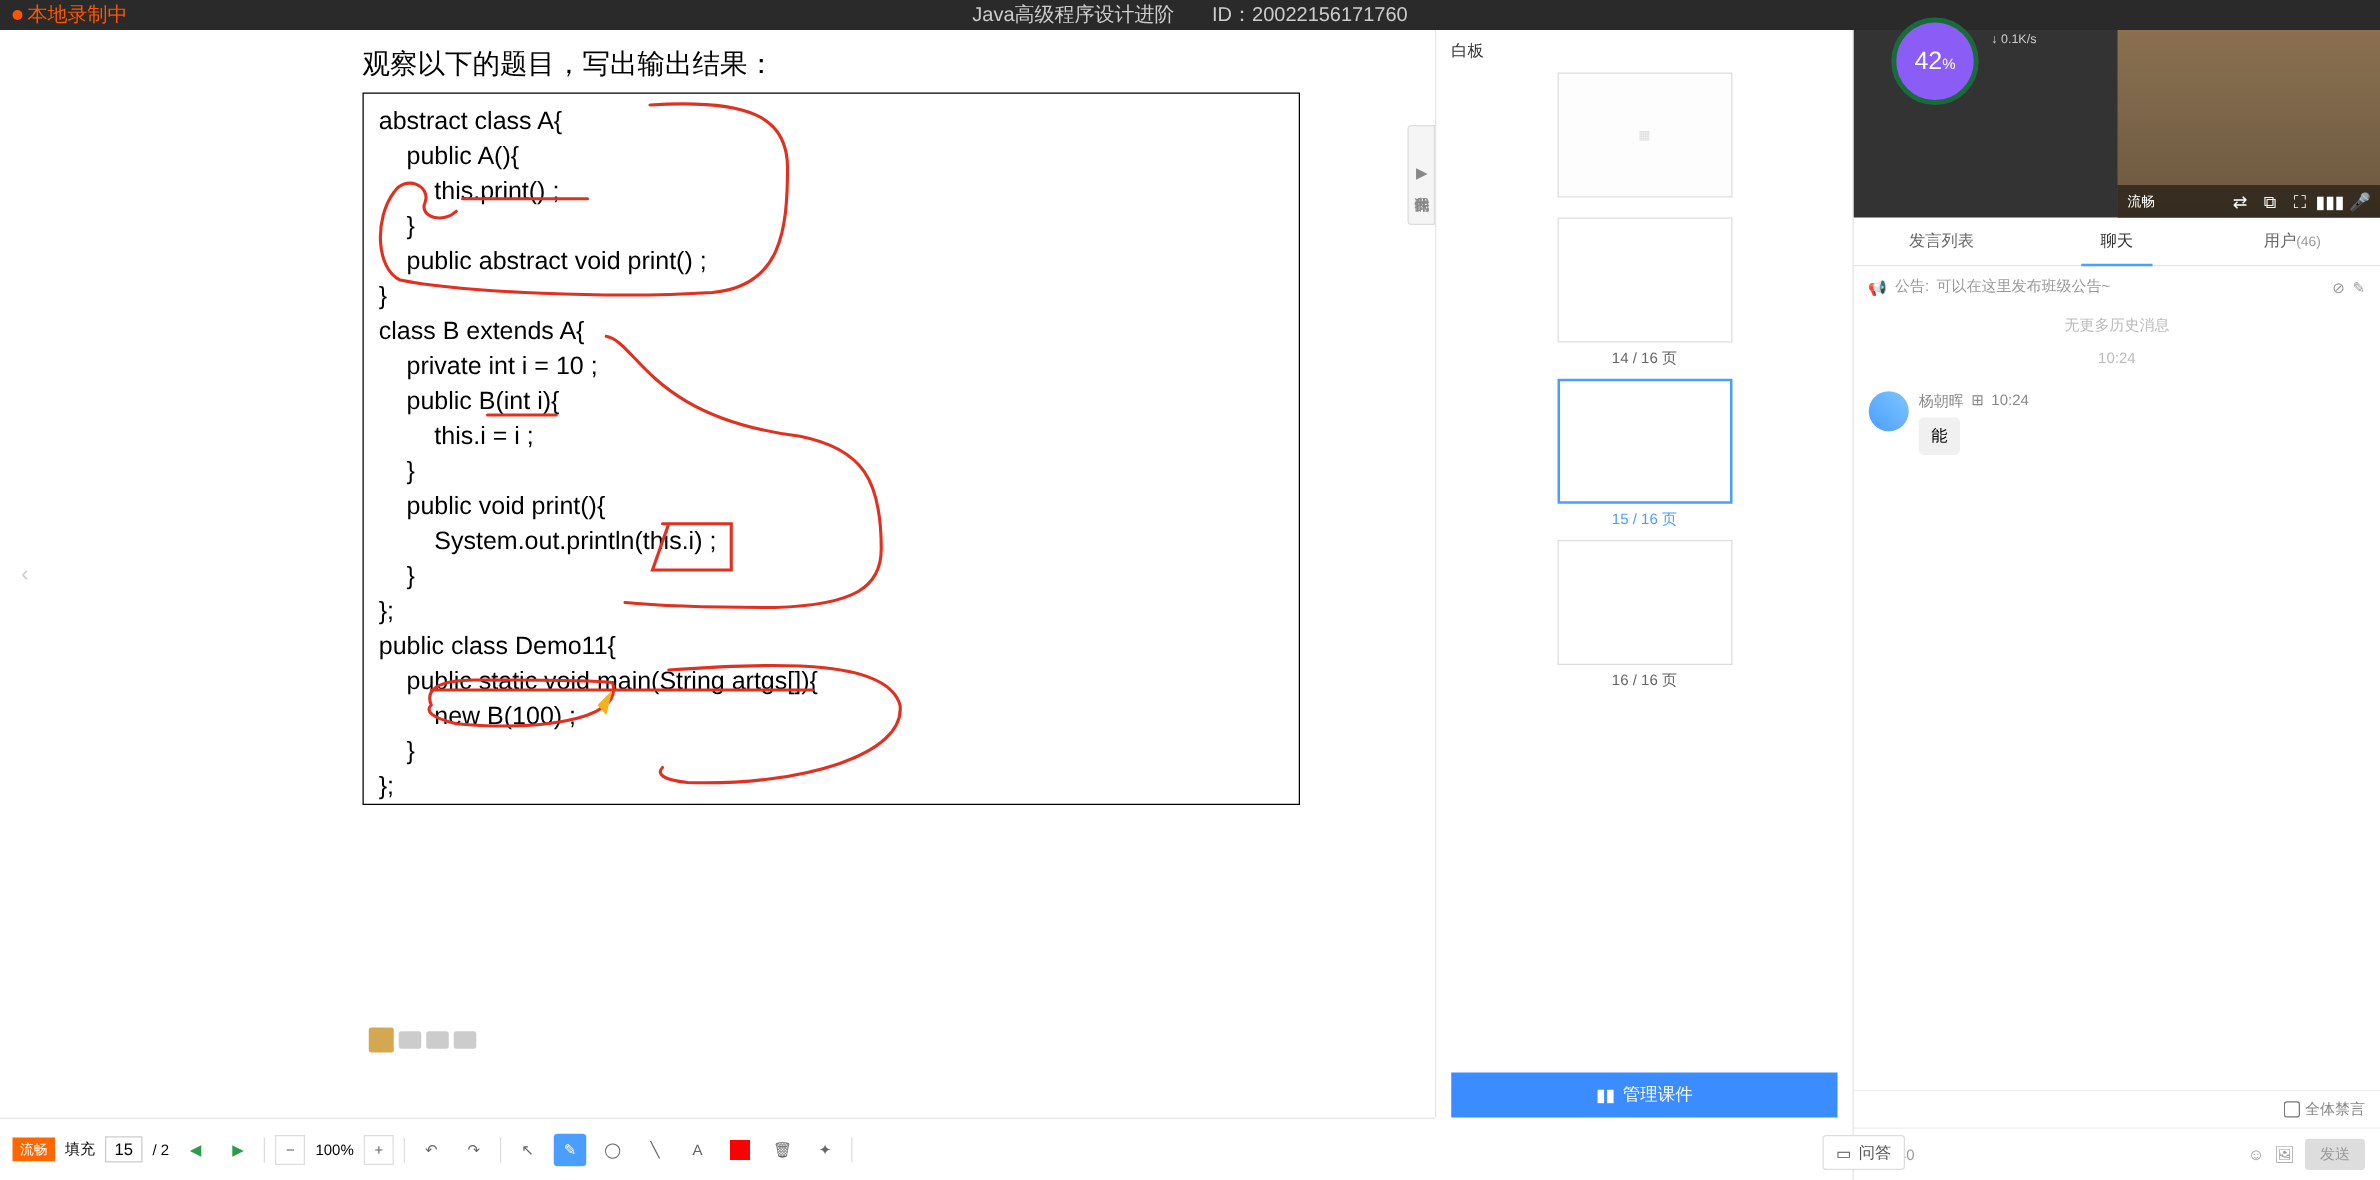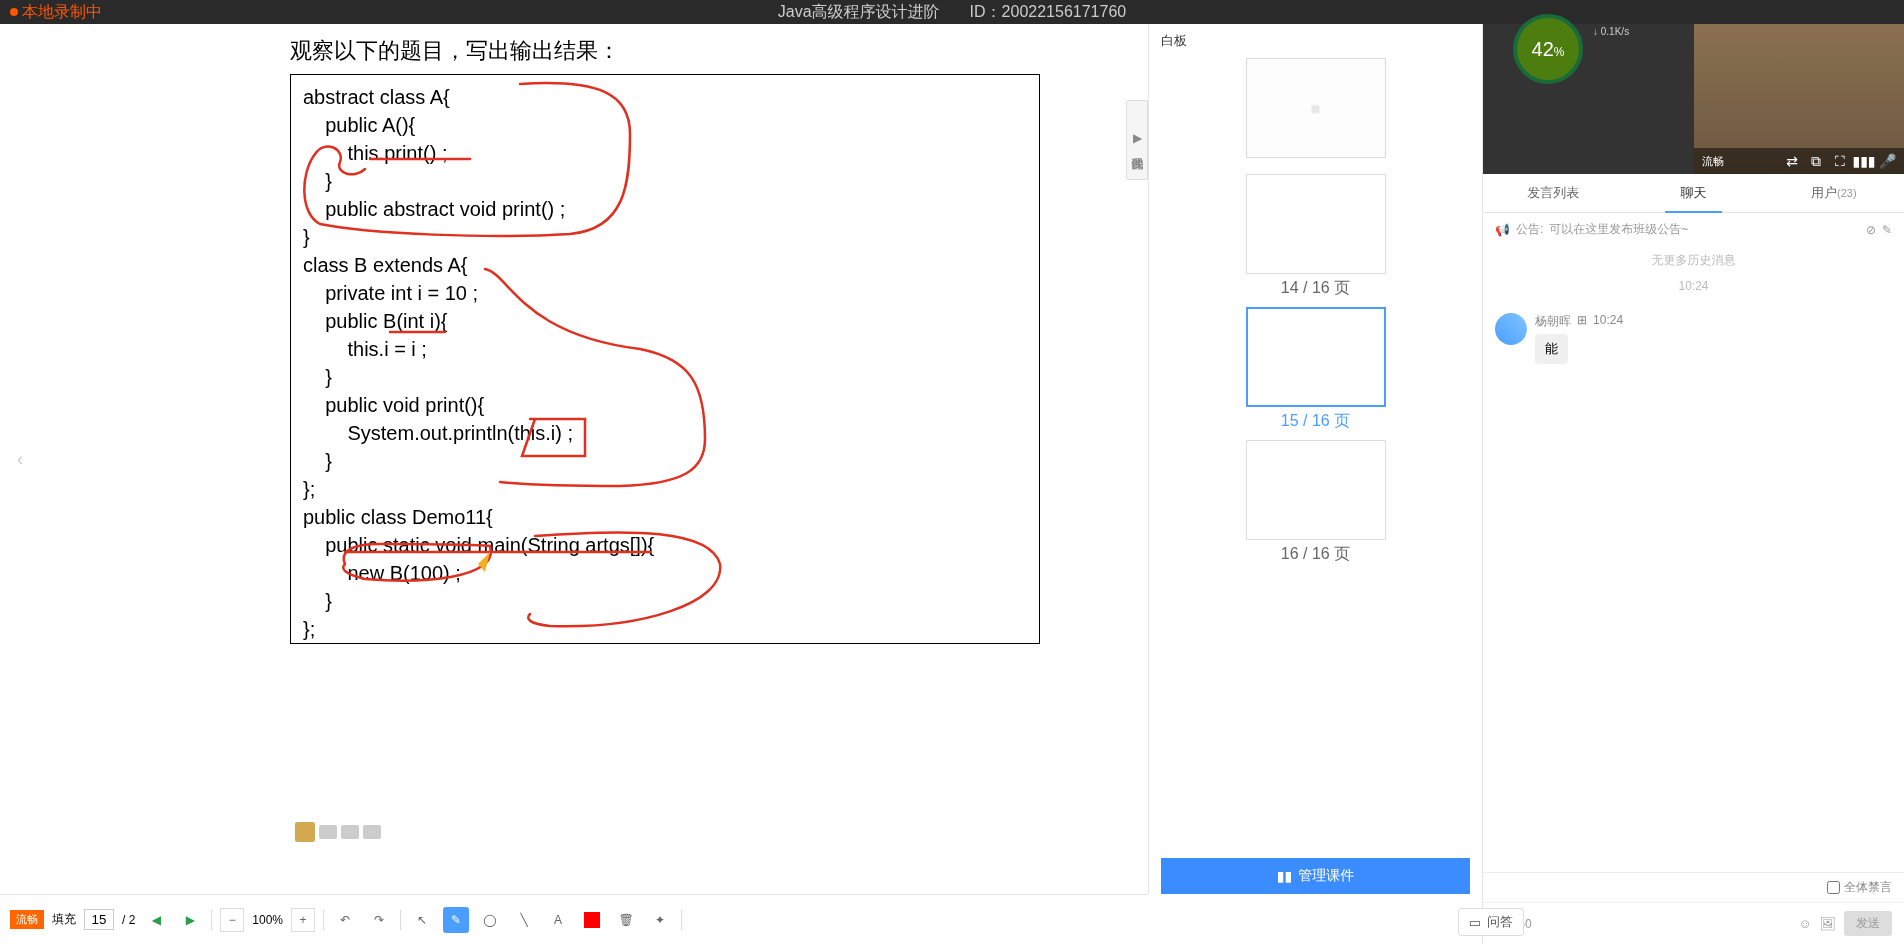--- a/index.html
+++ b/index.html
@@ -21,29 +21,29 @@
 .nav-handle { position: absolute; left: 10px; top: 50%; transform: translateY(-50%); width: 20px; height: 40px; display: flex; align-items: center; justify-content: center; color: #ccc; font-size: 18px; }
 .side-tab { position: absolute; right: 756px; top: 100px; width: 22px; height: 80px; background: #f5f5f5; border: 1px solid #ddd; border-radius: 3px 0 0 3px; writing-mode: vertical-rl; font-size: 12px; color: #888; display: flex; align-items: center; justify-content: center; padding: 8px 2px; }
 
 .thumb-panel { position: absolute; top: 24px; right: 422px; width: 334px; bottom: 50px; background: #fff; border-left: 1px solid #e5e5e5; }
 .wb-label { font-size: 13px; color: #333; padding: 8px 12px; }
 .wb-thumb { margin: 0 auto 8px; width: 140px; height: 100px; border: 1px solid #ddd; background: #fdfdfd; display: flex; align-items: center; justify-content: center; color: #ddd; font-size: 10px; }
 .section-header { display: flex; align-items: center; justify-content: space-between; padding: 6px 12px; font-size: 13px; color: #555; border-top: 1px solid #eee; }
 .section-header .caret { width: 18px; height: 18px; border: 1px solid #ccc; border-radius: 50%; display: flex; align-items: center; justify-content: center; font-size: 10px; color: #999; }
 .slide-thumb { margin: 8px auto 4px; width: 140px; height: 100px; border: 1px solid #ddd; background: #fff; position: relative; }
 .slide-thumb.active { border: 2px solid #4a9eff; }
-.slide-label { text-align: center; font-size: 16px; color: #666; margin-bottom: 8px; }
+.slide-label { text-align: center; font-size: 12px; color: #666; margin-bottom: 8px; }
 .slide-label.active { color: #4a9eff; }
 .slides-scroll { overflow-y: auto; height: calc(100% - 200px); }
 
 .manage-btn { position: absolute; bottom: 0; left: 12px; right: 12px; height: 36px; background: #3b8cff; color: #fff; border: none; font-size: 14px; display: flex; align-items: center; justify-content: center; gap: 6px; }
 
 .right-panel { position: absolute; top: 24px; right: 0; width: 422px; bottom: 0; background: #fff; border-left: 1px solid #e5e5e5; display: flex; flex-direction: column; }
 .video-area { height: 150px; background: #333; position: relative; display: flex; }
-.gauge { position: absolute; left: 30px; top: -10px; width: 70px; height: 70px; border-radius: 50%; background: #4d7c0f; border: 4px solid #1a6b3a; display: flex; flex-direction: column; align-items: center; justify-content: center; color: #fff; }
+.gauge { position: absolute; left: 30px; top: -10px; width: 70px; height: 70px; border-radius: 50%; background: #8b5cf6; border: 4px solid #1a6b3a; display: flex; flex-direction: column; align-items: center; justify-content: center; color: #fff; }
 .gauge-num { font-size: 20px; }
 .net-speed { position: absolute; left: 110px; top: 2px; font-size: 10px; color: #ccc; }
 .video-feed { margin-left: auto; width: 210px; height: 150px; background: linear-gradient(180deg, #8a7050 0%, #6b5840 100%); position: relative; }
 .video-controls { position: absolute; bottom: 0; left: 0; right: 0; height: 26px; background: rgba(0,0,0,0.5); display: flex; align-items: center; padding: 0 8px; gap: 10px; color: #fff; font-size: 11px; }
 .vc-icons { margin-left: auto; display: flex; gap: 8px; }
 .vc-icon { width: 16px; height: 16px; display: flex; align-items: center; justify-content: center; font-size: 14px; }
 
 .chat-tabs { display: flex; border-bottom: 1px solid #e5e5e5; }
 .chat-tab { flex: 1; text-align: center; padding: 10px 0; font-size: 13px; color: #666; cursor: pointer; position: relative; }
 .chat-tab.active { color: #333; }
@@ -177,21 +177,21 @@
           <span class="vc-icon">⛶</span>
           <span class="vc-icon">▮▮▮</span>
           <span class="vc-icon">🎤</span>
         </div>
       </div>
     </div>
   </div>
   <div class="chat-tabs">
     <div class="chat-tab">发言列表</div>
     <div class="chat-tab active">聊天</div>
-    <div class="chat-tab"><span>用户</span><span style="font-size:11px;color:#999">(23)</span></div>
+    <div class="chat-tab"><span>用户</span><span style="font-size:11px;color:#999">(46)</span></div>
   </div>
   <div class="announce-row">
     <span>📢</span>
     <span>公告:</span>
     <span>可以在这里发布班级公告~</span>
     <div class="icon-right">
       <span>⊘</span>
       <span>✎</span>
     </div>
   </div>

